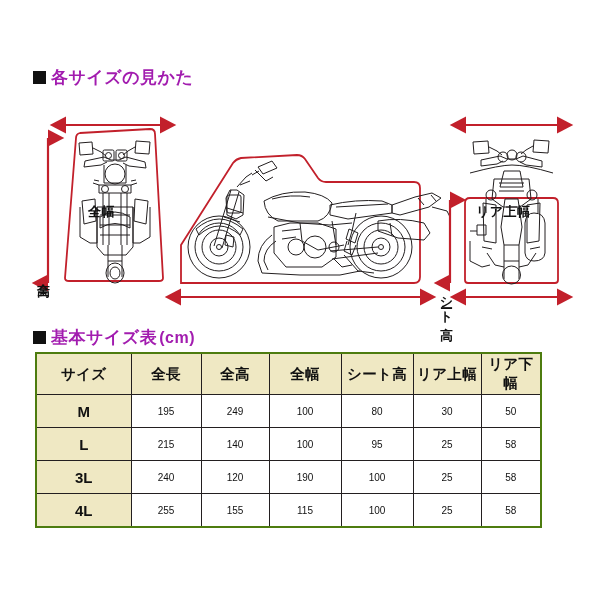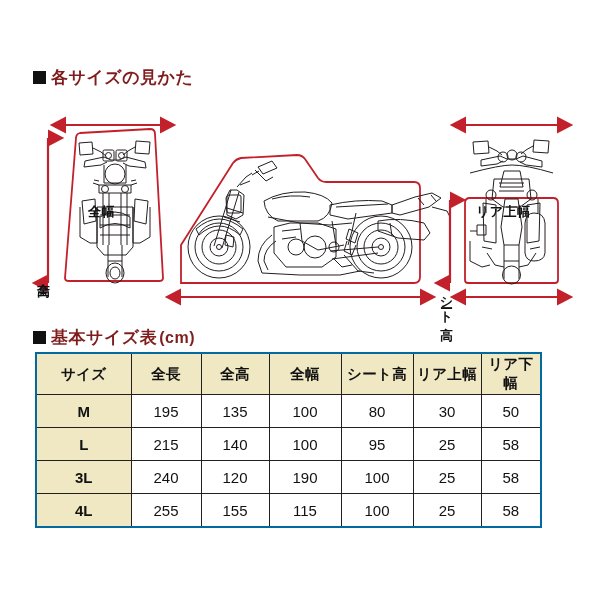--- a/index.html
+++ b/index.html
@@ -15,21 +15,21 @@
     position: relative;
     overflow: hidden;
   }
 
   
   .section-heading {
     position: absolute;
     font-size: 17px;
     font-weight: bold;
     letter-spacing: 0.5px;
-    color: #7f1d1d;
+    color: #a21caf;
     white-space: nowrap;
     display: flex;
     align-items: center;
   }
   .heading-marker {
     display: inline-block;
     width: 13px;
     height: 13px;
     background: #111111;
     margin-right: 5px;
@@ -74,21 +74,21 @@
   #size-table-wrap {
     position: absolute;
     left: 35px;
     top: 352px;
     width: 505px;
   }
   table.size-table {
     border-collapse: collapse;
     width: 100%;
     table-layout: fixed;
-    border: 2px solid #0369a1;
+    border: 2px solid #4d7c0f;
   }
   table.size-table th,
   table.size-table td {
     border: 1px solid #231f20;
     text-align: center;
     vertical-align: middle;
     height: 30px;
     font-size: 15px;
     color: #111111;
   }
@@ -99,21 +99,21 @@
     letter-spacing: 0.3px;
   }
   table.size-table td.size-name {
     background: #efe8c3;
     font-weight: bold;
     font-size: 15px;
   }
   table.size-table td.value {
     background: #ffffff;
     font-weight: normal;
-    font-size: 15px;
+    font-size: 10px;
   }
   col.c-size { width: 95px; }
   col.c-len  { width: 70px; }
   col.c-hgt  { width: 68px; }
   col.c-wid  { width: 72px; }
   col.c-seat { width: 72px; }
   col.c-rup  { width: 68px; }
   col.c-rlo  { width: 60px; }
 </style>
 </head>
@@ -368,21 +368,21 @@
         <th>全幅</th>
         <th>シート高</th>
         <th>リア上幅</th>
         <th>リア下幅</th>
       </tr>
     </thead>
     <tbody>
       <tr>
         <td class="size-name">M</td>
         <td class="value">195</td>
-        <td class="value">135</td>
+        <td class="value">249</td>
         <td class="value">100</td>
         <td class="value">80</td>
         <td class="value">30</td>
         <td class="value">50</td>
       </tr>
       <tr>
         <td class="size-name">L</td>
         <td class="value">215</td>
         <td class="value">140</td>
         <td class="value">100</td>

